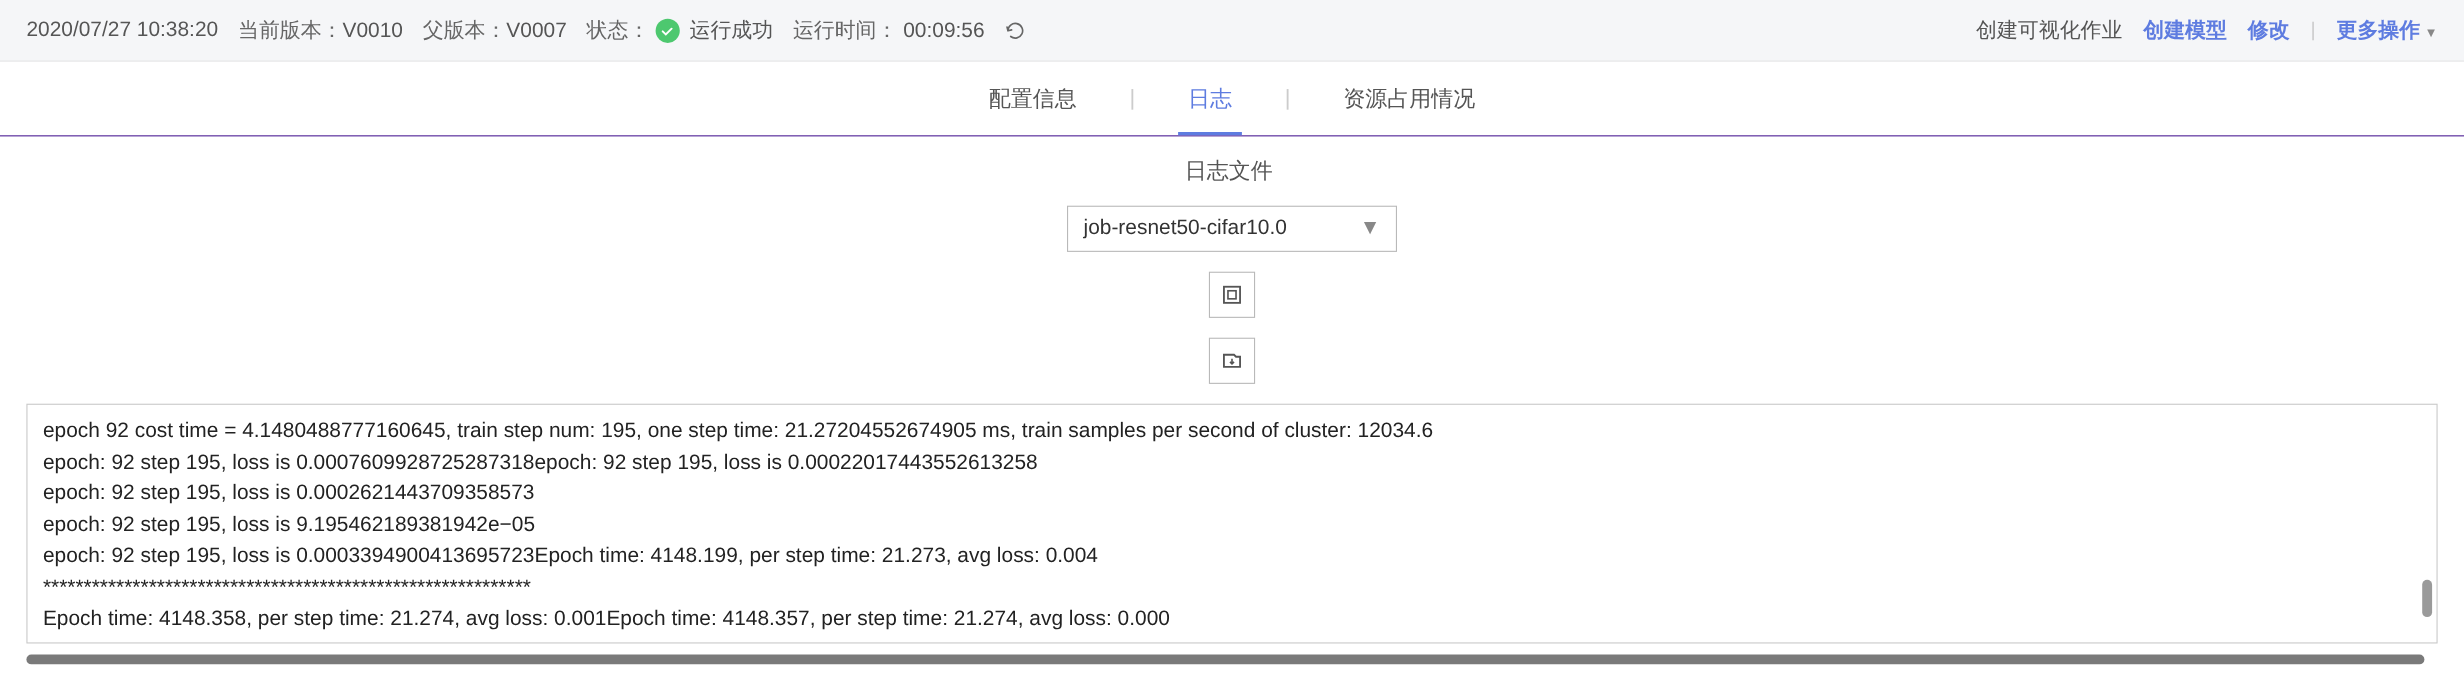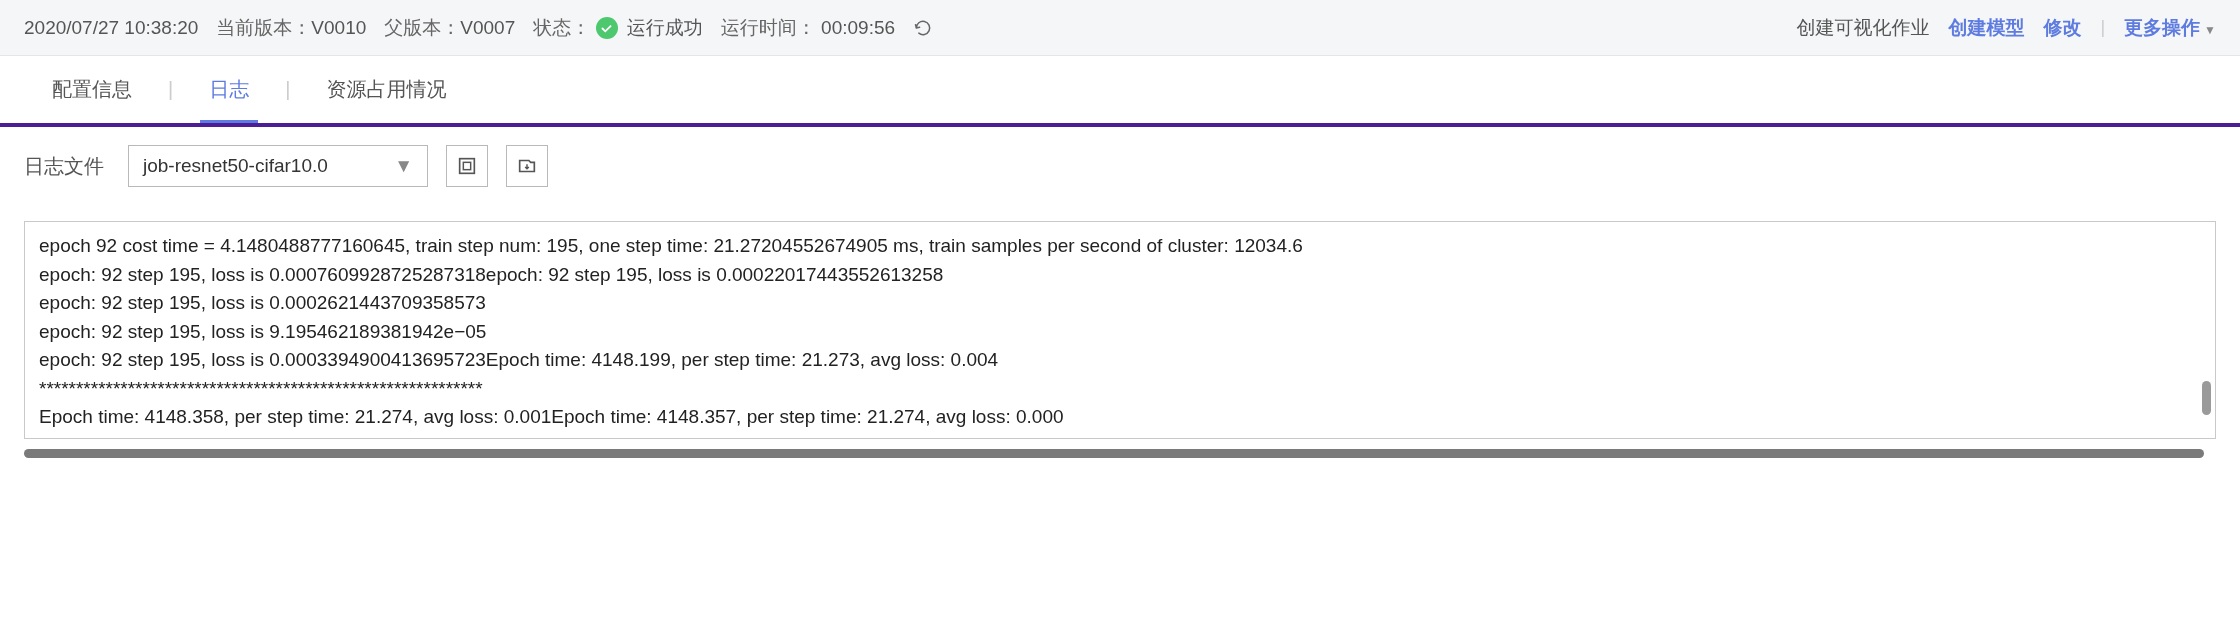--- a/index.html
+++ b/index.html
@@ -38,22 +38,23 @@
     .header-right { display: flex; align-items: center; gap: 19px; }
     .link-button { color: #5e7ce0; cursor: pointer; font-size: 19px; font-weight: bold; }
     .text-button { color: #555; cursor: pointer; font-size: 19px; }
     .divider { color: #ccc; }
     .dropdown-caret { margin-left: 4px; color: #888; font-size: 12px; }
     
     .tabs {
       display: flex;
       align-items: center;
       padding: 0 24px;
-      border-bottom: 4px solid #4c1d95;
-      gap: 4px;
+      border-bottom: 1px solid #4c1d95;
+      gap: 16px;
+      justify-content: center;
     }
     .tab {
       padding: 20px 28px;
       color: #555;
       cursor: pointer;
       font-size: 20px;
       position: relative;
     }
     .tab.active { color: #5e7ce0; }
     .tab.active::after {
@@ -65,20 +66,21 @@
       height: 3px;
       background: #5e7ce0;
     }
     .tab-sep { color: #ccc; font-size: 20px; padding: 0 4px; }
     
     .log-controls {
       display: flex;
       align-items: center;
       gap: 18px;
       padding: 18px 24px;
+      flex-direction: column;
     }
     .log-label { color: #555; font-size: 20px; margin-right: 6px; }
     .select-box {
       display: flex;
       align-items: center;
       justify-content: space-between;
       border: 1px solid #b9b9b9;
       width: 300px;
       height: 42px;
       padding: 0 14px;
@@ -92,21 +94,21 @@
       align-items: center;
       justify-content: center;
       width: 42px;
       height: 42px;
       border: 1px solid #b9b9b9;
       cursor: pointer;
     }
     .icon-btn svg { width: 22px; height: 22px; stroke: #555; fill: none; }
     
     .log-panel {
-      margin: 16px 24px 10px 24px;
+      margin: 0 24px 10px 24px;
       border: 1px solid #c9c9c9;
       padding: 10px 14px 6px 14px;
       font-size: 19px;
       color: #222;
       line-height: 1.5;
       position: relative;
     }
     .log-line { word-break: break-all; }
     .scroll-indicator {
       position: absolute;

